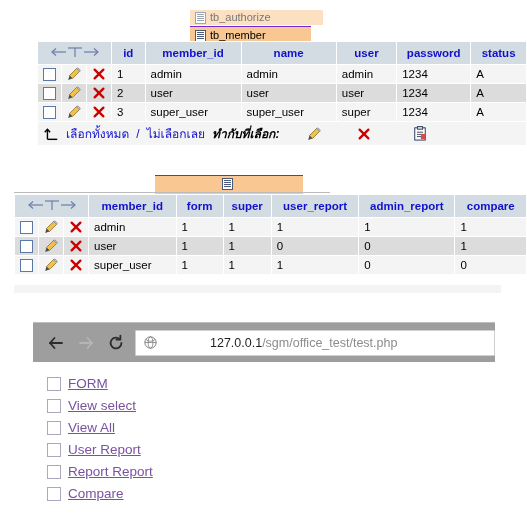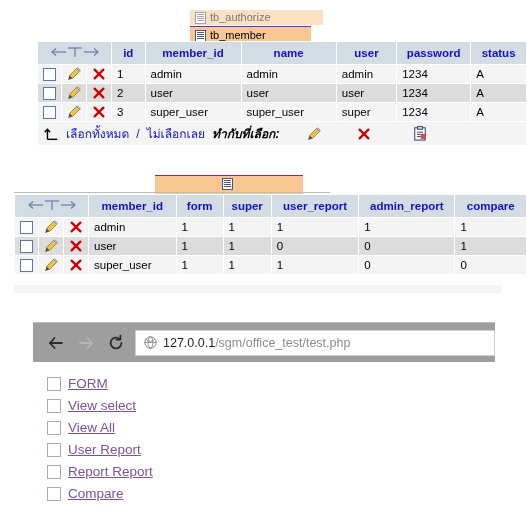--- a/index.html
+++ b/index.html
@@ -72,21 +72,21 @@
   .navbtn{
     width:30px;height:30px;display:flex;align-items:center;justify-content:center;
     flex:0 0 auto;
   }
   .omnibox{
     flex:1 1 auto;height:26px;background:#fff;border:1px solid #cfcfcf;
     display:flex;align-items:center;padding:0 8px;margin-left:4px;margin-right:0;
     box-sizing:border-box;font-size:12.5px;color:#8c8c8c;gap:6px;overflow:hidden;
     border-radius:1px;
   }
-  .omnibox .host{color:#1f1f1f;}
+  .omnibox .host{color:#1f1f1f;margin-left:47px;}
   .pagebody{background:#fff;padding:14px 0 0 14px;height:150px;box-sizing:border-box;}
   .linkrow{display:flex;align-items:center;gap:7px;margin-bottom:7px;}
   .linkrow .cb{
     width:12px;height:12px;border:1px solid #a8a8c0;background:#fff;flex:0 0 auto;
   }
   .linkrow a{
     color:#7a52a0;text-decoration:underline;font-size:13.5px;
     font-family:"Liberation Sans","DejaVu Sans",sans-serif;
   }
 </style>

